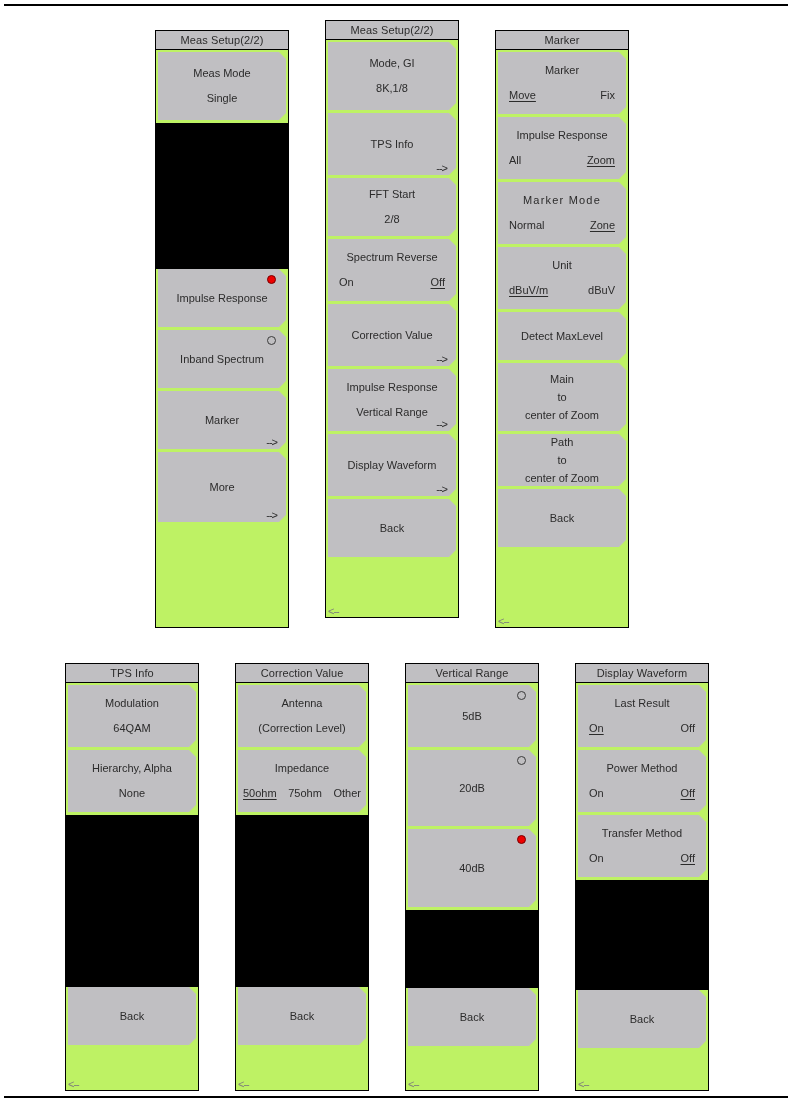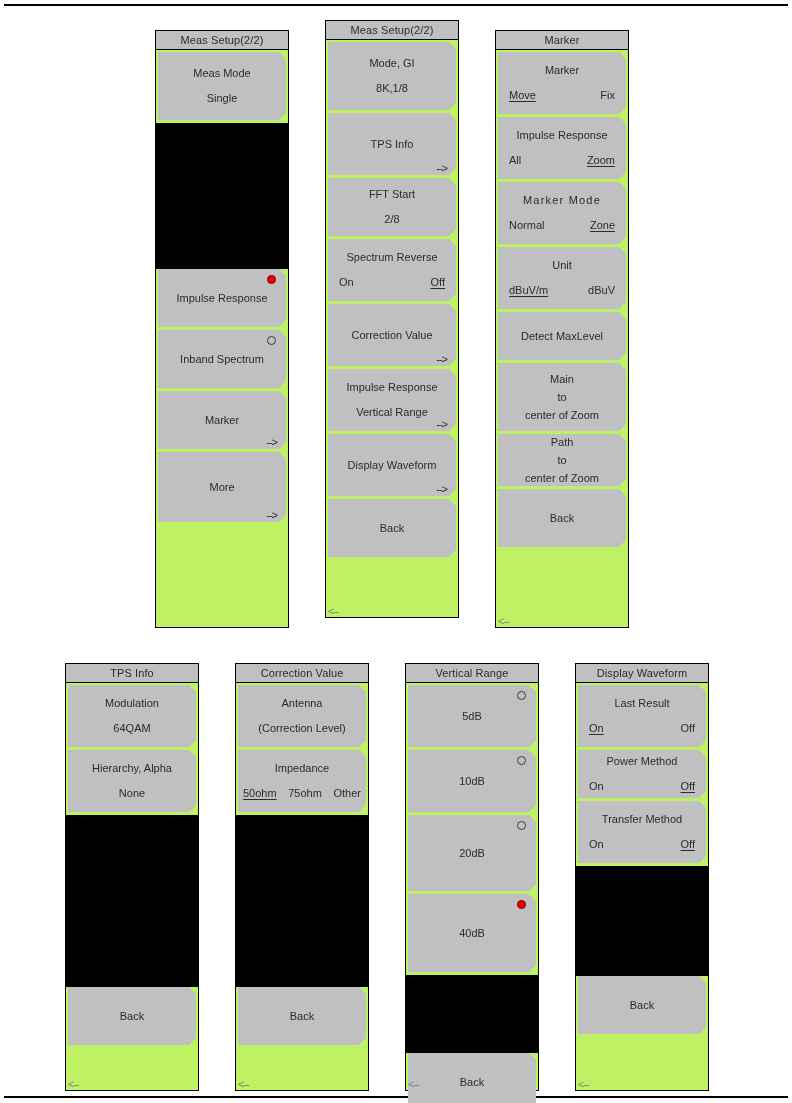--- a/index.html
+++ b/index.html
@@ -387,26 +387,20 @@
     </div>
     <div class="panel" style="left: 405px; top: 663px;">
       <div class="panel-title">Vertical Range</div>
       <div class="panel-body" style="height: 408px;">
         <div class="sk" style="height: 62px;">
           <div class="sk-rows">
             <div class="sk-value" style="margin-top: 0px;">5dB</div>
           </div>
           <span class="radio off"></span>
         </div>
-        <div class="sk" style="height: 62px;">
-          <div class="sk-rows">
-            <div class="sk-value" style="margin-top: 0px;">10dB</div>
-          </div>
-          <span class="radio off"></span>
-        </div>
         <div class="sk" style="height: 76px;">
           <div class="sk-rows">
             <div class="sk-value" style="margin-top: 0px;">20dB</div>
           </div>
           <span class="radio off"></span>
         </div>
         <div class="sk" style="height: 78px;">
           <div class="sk-rows">
             <div class="sk-value" style="margin-top: 0px;">40dB</div>
           </div>
@@ -426,21 +420,21 @@
       <div class="panel-body" style="height: 408px;">
         <div class="sk" style="height: 62px;">
           <div class="sk-rows">
             <div class="sk-label">Last Result</div>
             <div class="opt-row" style="margin-top: 12px;">
               <span class="opt sel">On</span>
               <span class="opt">Off</span>
             </div>
           </div>
         </div>
-        <div class="sk" style="height: 48px;">
+        <div class="sk" style="height: 62px;">
           <div class="sk-rows">
             <div class="sk-label">Power Method</div>
             <div class="opt-row" style="margin-top: 12px;">
               <span class="opt">On</span>
               <span class="opt sel">Off</span>
             </div>
           </div>
         </div>
         <div class="sk" style="height: 62px;">
           <div class="sk-rows">

